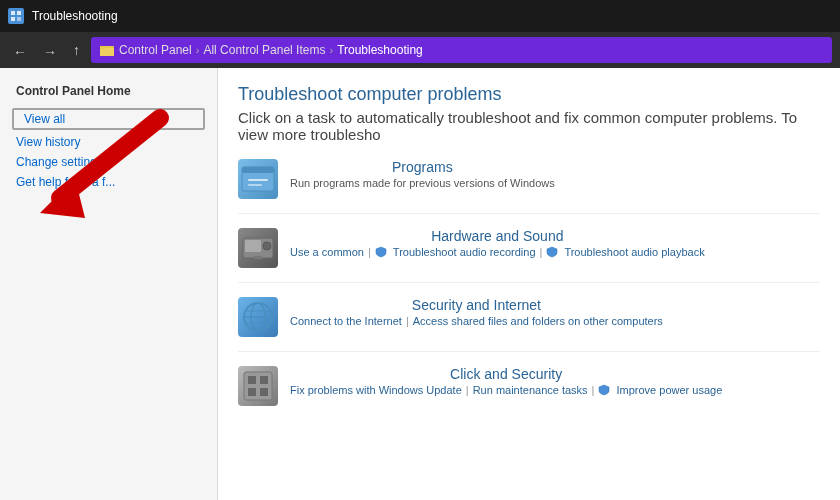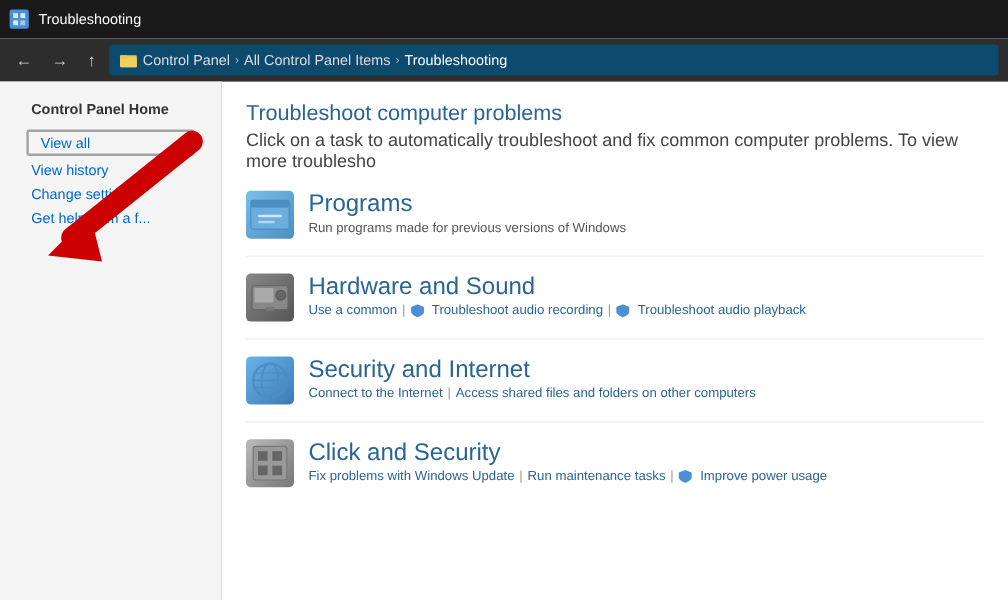--- a/index.html
+++ b/index.html
@@ -37,21 +37,21 @@
     .nav-btn {
       color: #ccc;
       background: none;
       border: none;
       cursor: pointer;
       font-size: 14px;
       padding: 2px 5px;
       border-radius: 3px;
     }
     .breadcrumb-bar {
-      background: #0c4a6e;
+      background: #6d28d9;
       border-radius: 3px;
       height: 26px;
       flex: 1;
       display: flex;
       align-items: center;
       padding: 0 8px;
       gap: 4px;
     }
     .breadcrumb-item {
       color: #ddd;
@@ -64,23 +64,23 @@
     .breadcrumb-item.active { color: #fff; font-weight: 500; }
 
     
     .main-layout {
       display: flex;
       height: calc(500px - 68px);
     }
 
     
     .sidebar {
-      width: 185px;
+      width: 218px;
       border-right: 1px solid #ddd;
-      padding: 12px 14px;
+      padding: 12px 4px;
       background: #f5f5f5;
       flex-shrink: 0;
       position: relative;
     }
     .sidebar-title {
       color: #333;
       font-size: 12px;
       padding: 4px 12px 8px;
       font-weight: 600;
     }
@@ -141,23 +141,24 @@
 
     .cat-icon {
       width: 40px; height: 40px;
       flex-shrink: 0;
       display: flex; align-items: center; justify-content: center;
     }
 
     .cat-info {}
     .cat-title {
       color: #2a6496;
-      font-size: 20px;
+      font-size: 14px;
       font-weight: 400;
       margin-bottom: 2px;
+      text-align: center;
     }
     .cat-links {
       display: flex;
       align-items: center;
       flex-wrap: wrap;
       gap: 4px;
       font-size: 11px;
     }
     .cat-link {
       color: #2a6496;

